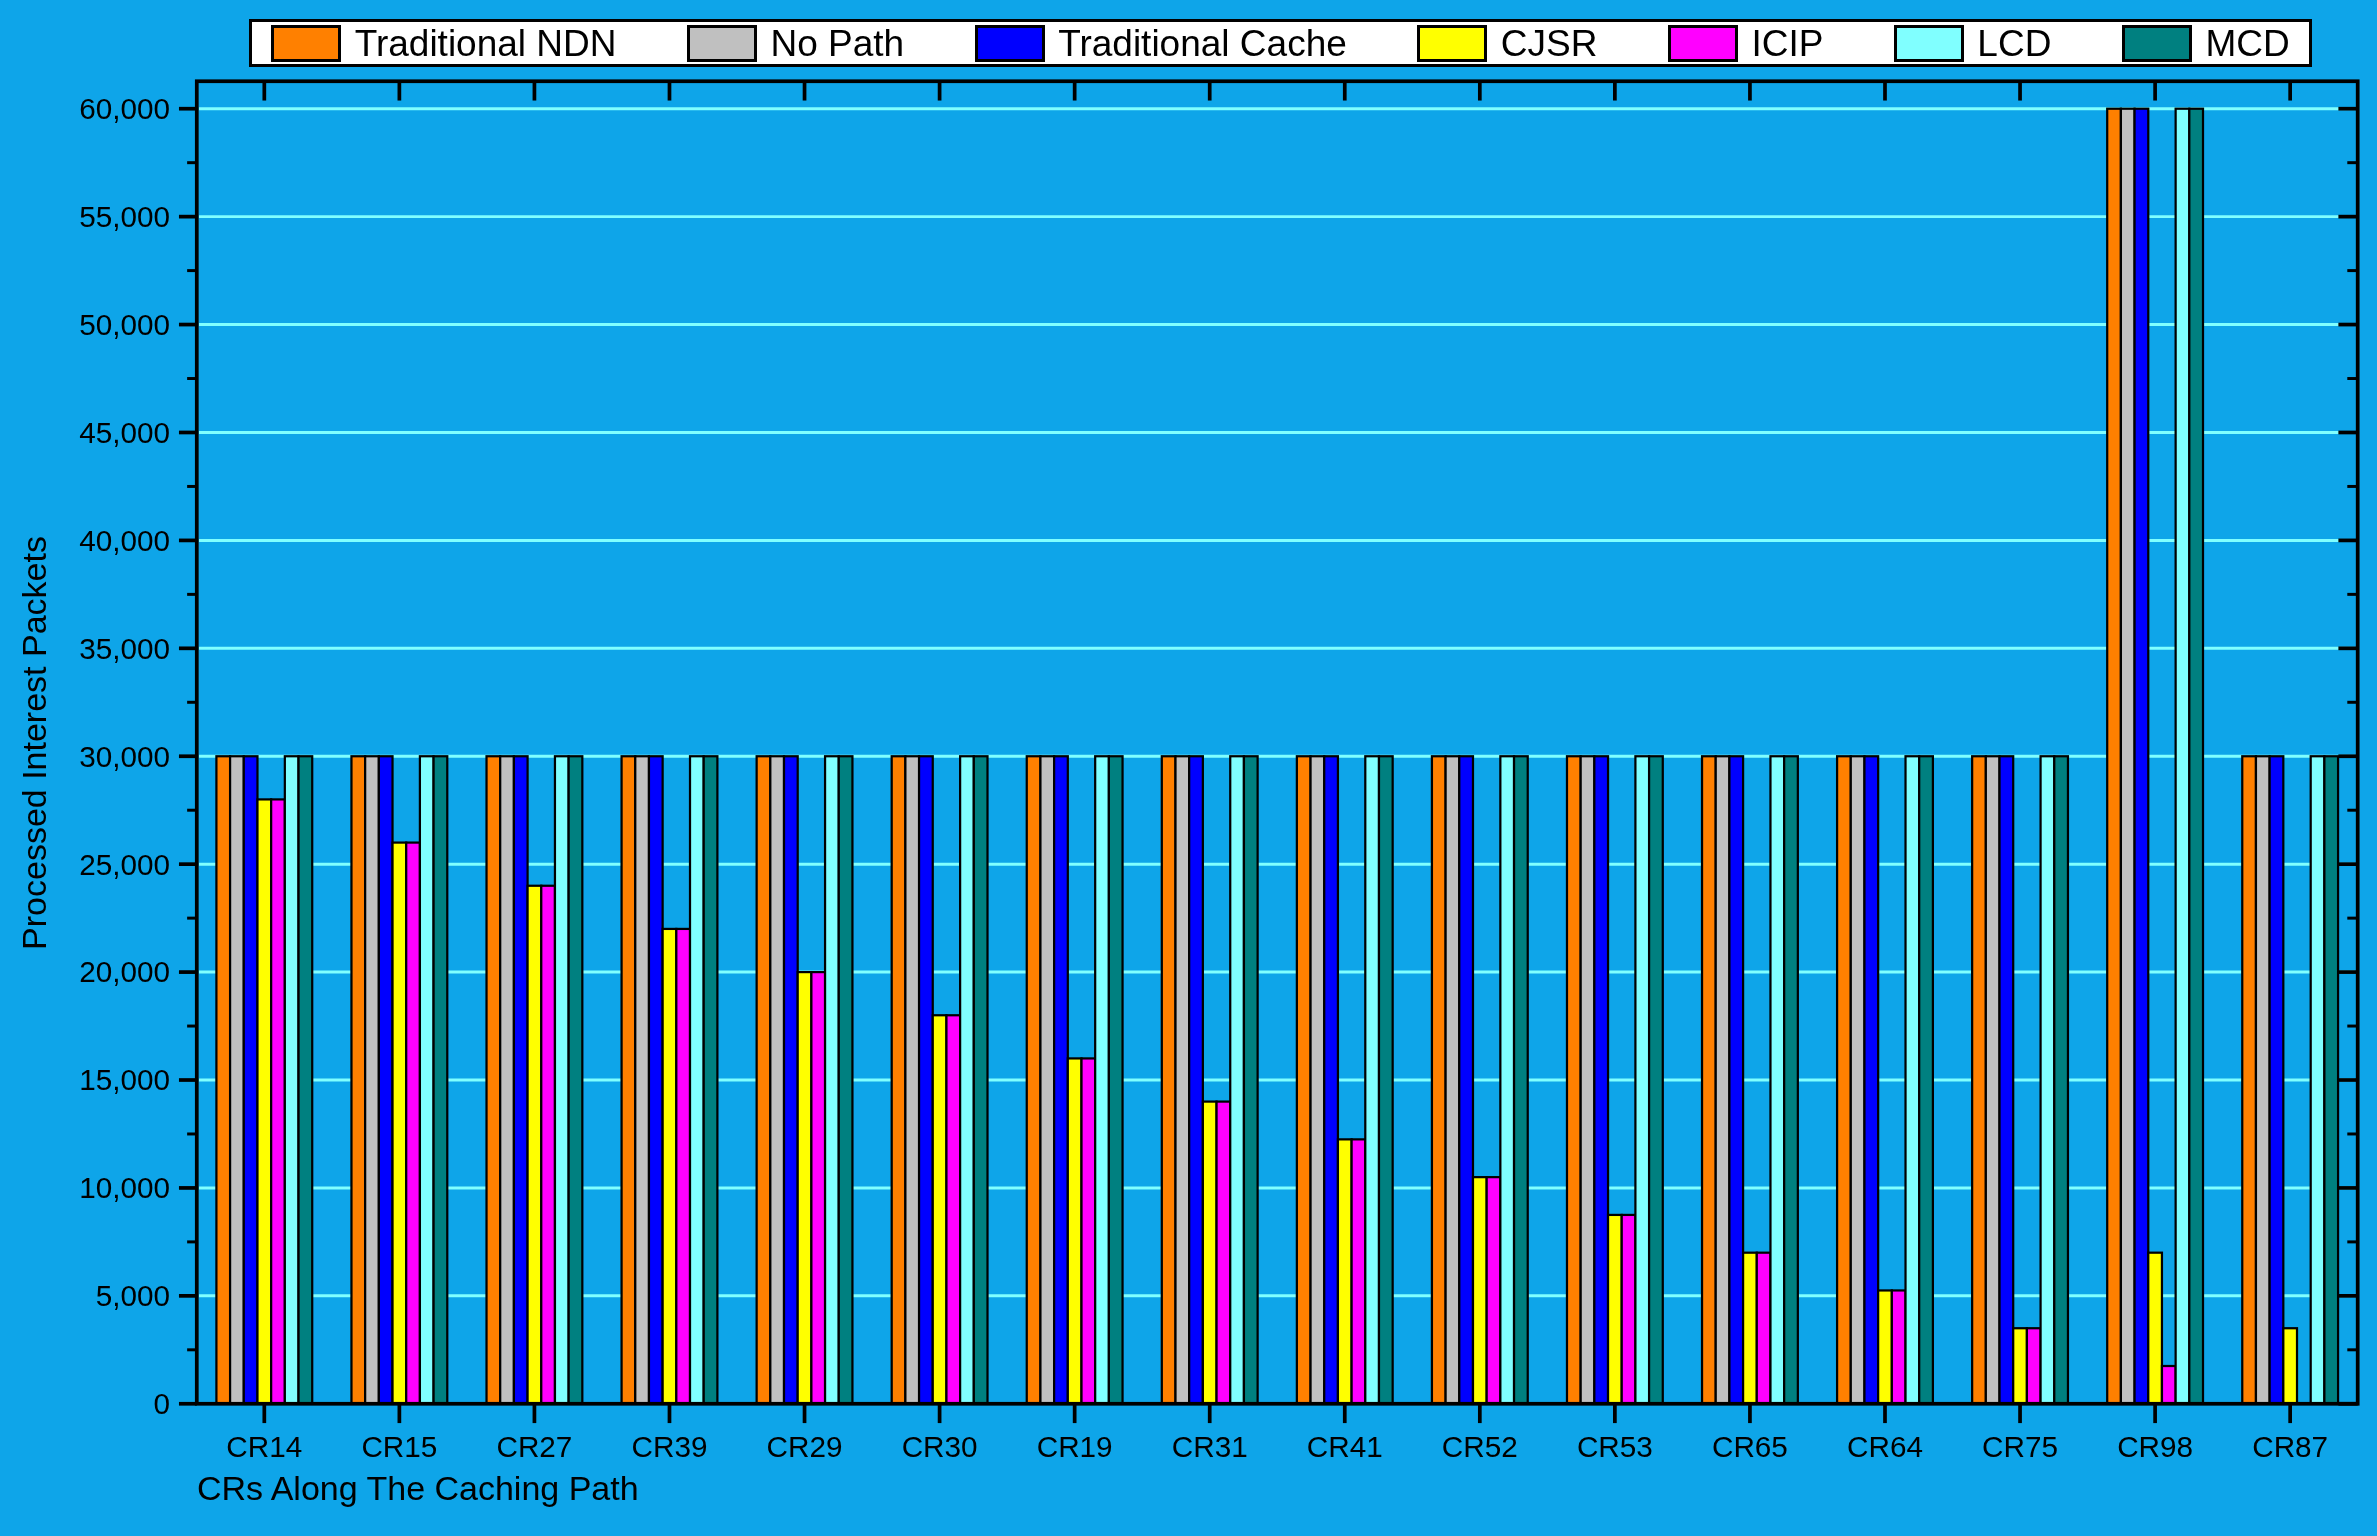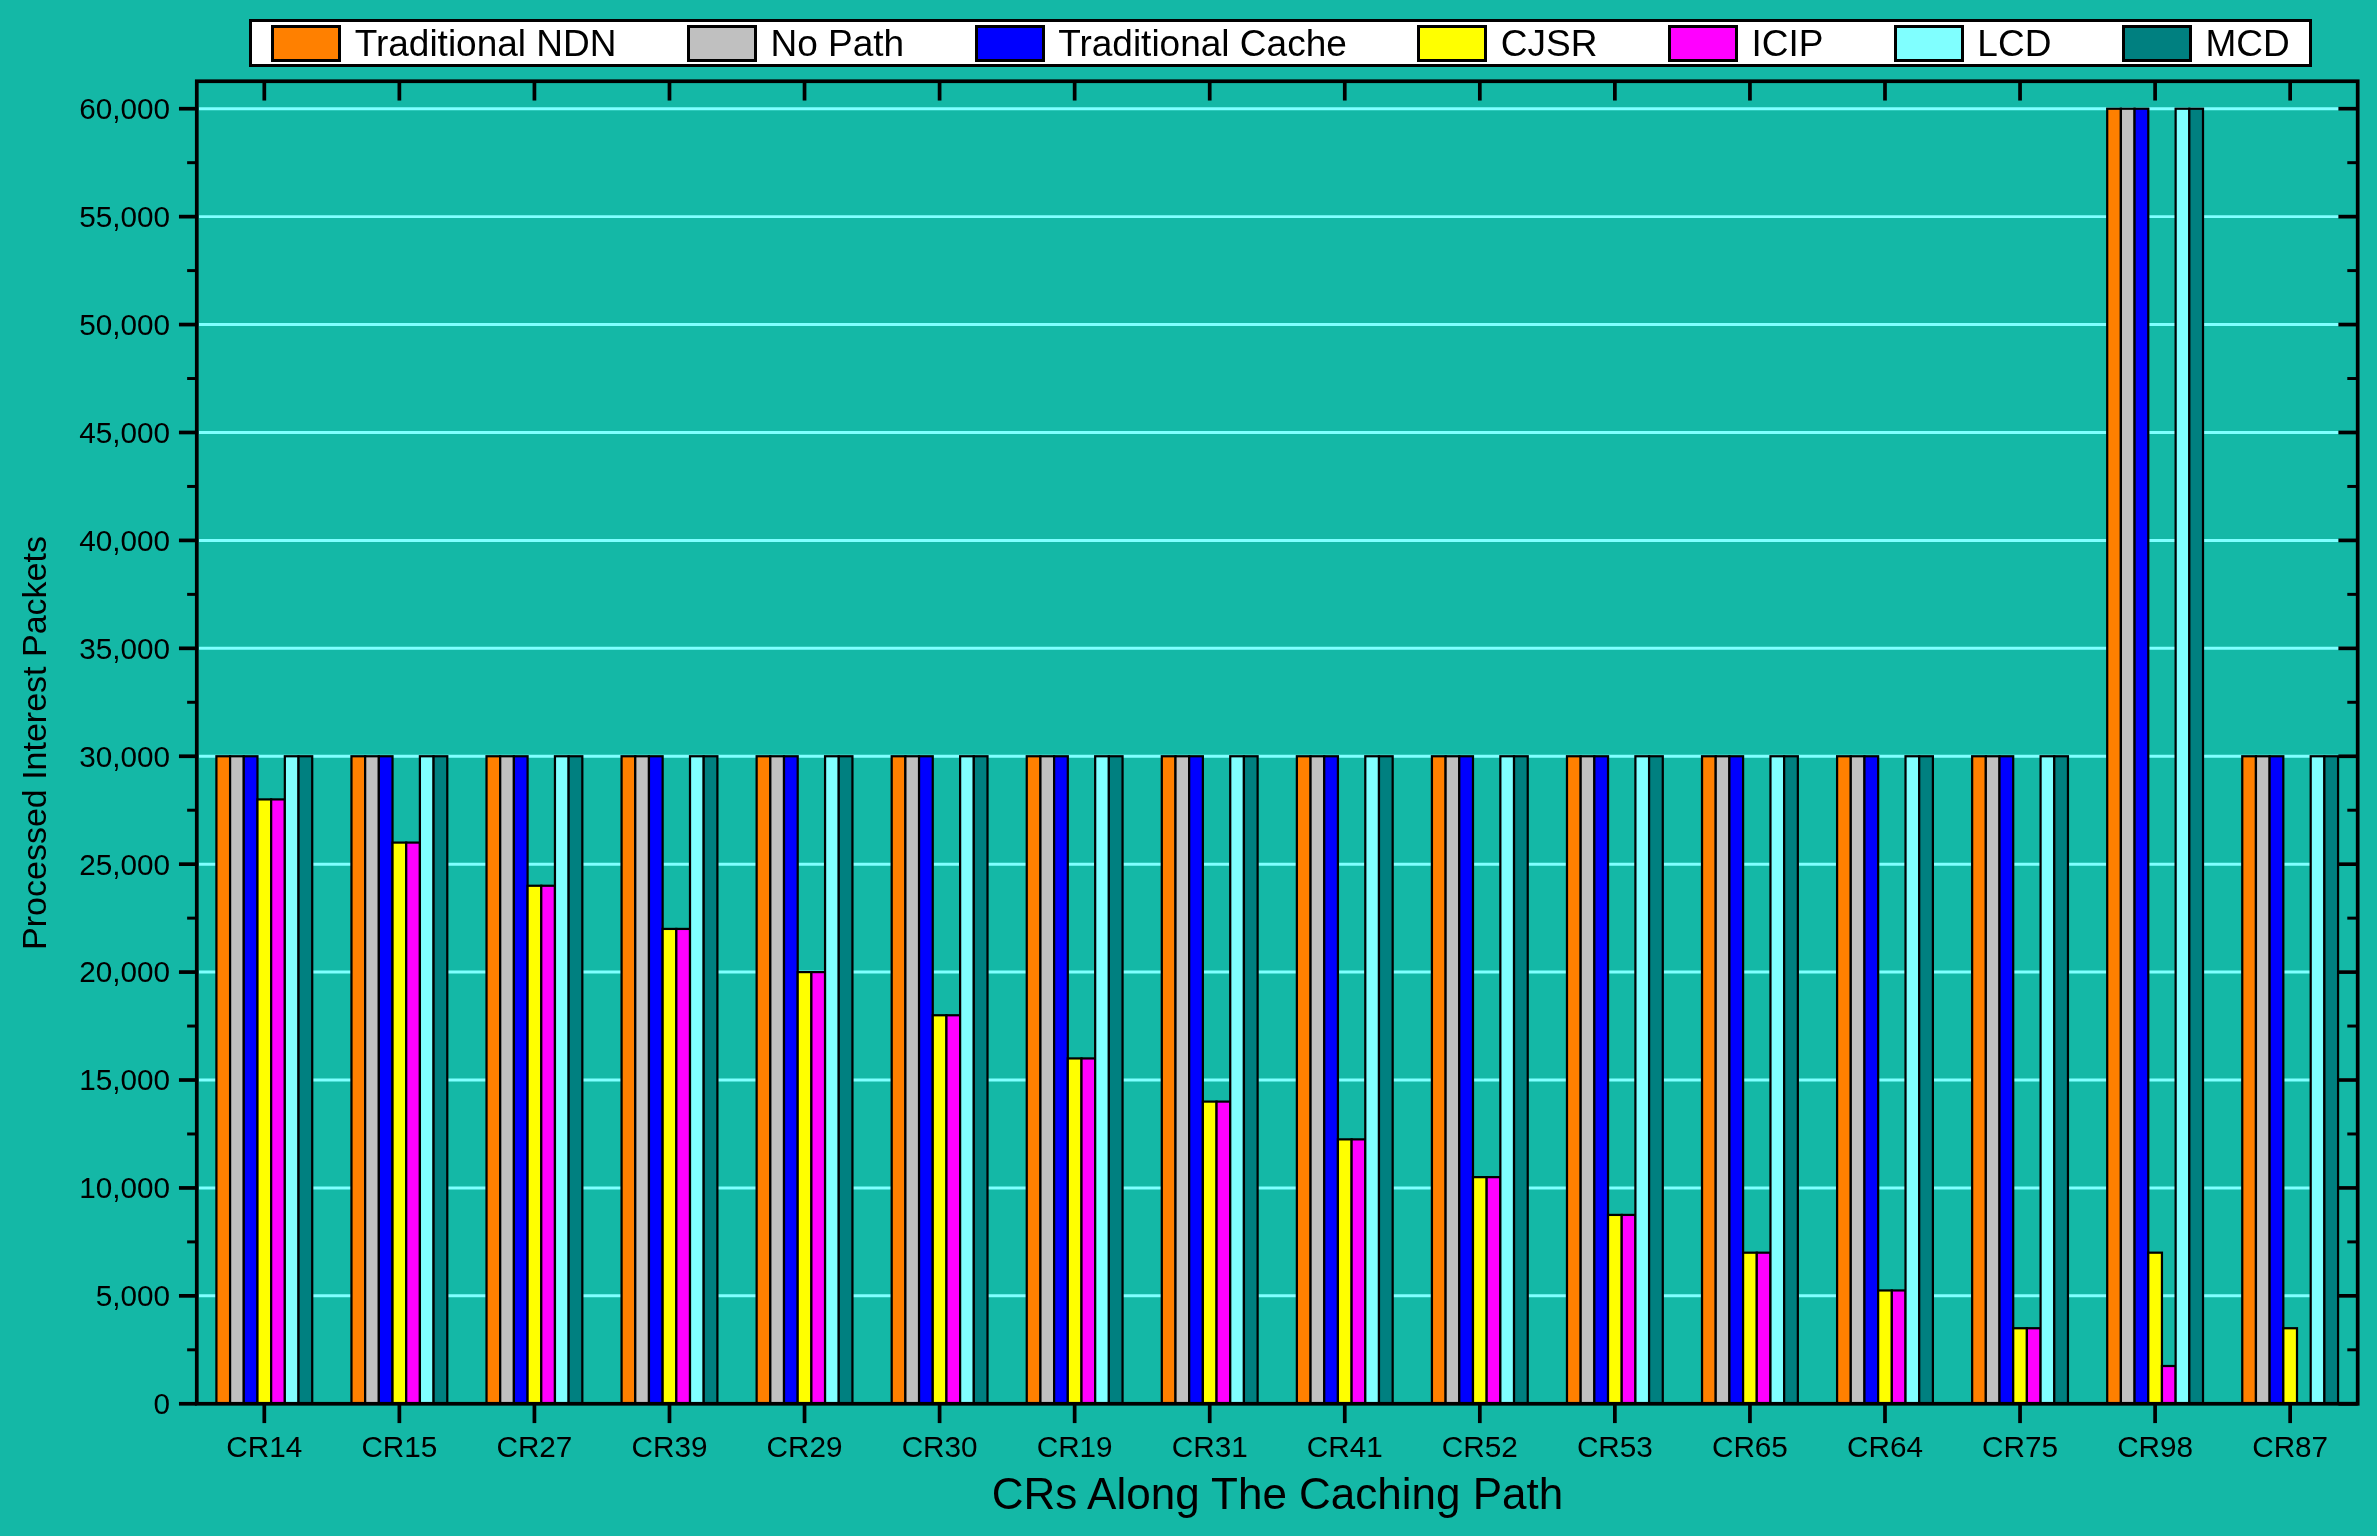--- a/index.html
+++ b/index.html
@@ -5,21 +5,21 @@
   html, body {
     margin: 0;
     padding: 0;
     background: #ffffff;
     font-family: "Liberation Sans", sans-serif;
   }
   #canvas {
     position: relative;
     width: 2377px;
     height: 1537px;
-    background: #14b8a6;
+    background: #0ea5e9;
     overflow: hidden;
   }
   #legend {
     position: absolute;
     left: 249px;
     top: 19.3px;
     width: 2063px;
     height: 48px;
     box-sizing: border-box;
     border: 3.7px solid #000000;
@@ -49,22 +49,22 @@
   #plot-svg {
     position: absolute;
     left: 0;
     top: 0;
   }
   #x-axis-title {
     position: absolute;
     left: 197px;
     width: 2161px;
     top: 1469px;
-    text-align: center;
-    font-size: 44px;
+    text-align: left;
+    font-size: 34px;
     color: #000000;
     white-space: nowrap;
   }
   #y-axis-title {
     position: absolute;
     left: 34px;
     top: 743px;
     transform: translate(-50%, -50%) rotate(-90deg);
     font-size: 34px;
     color: #000000;

